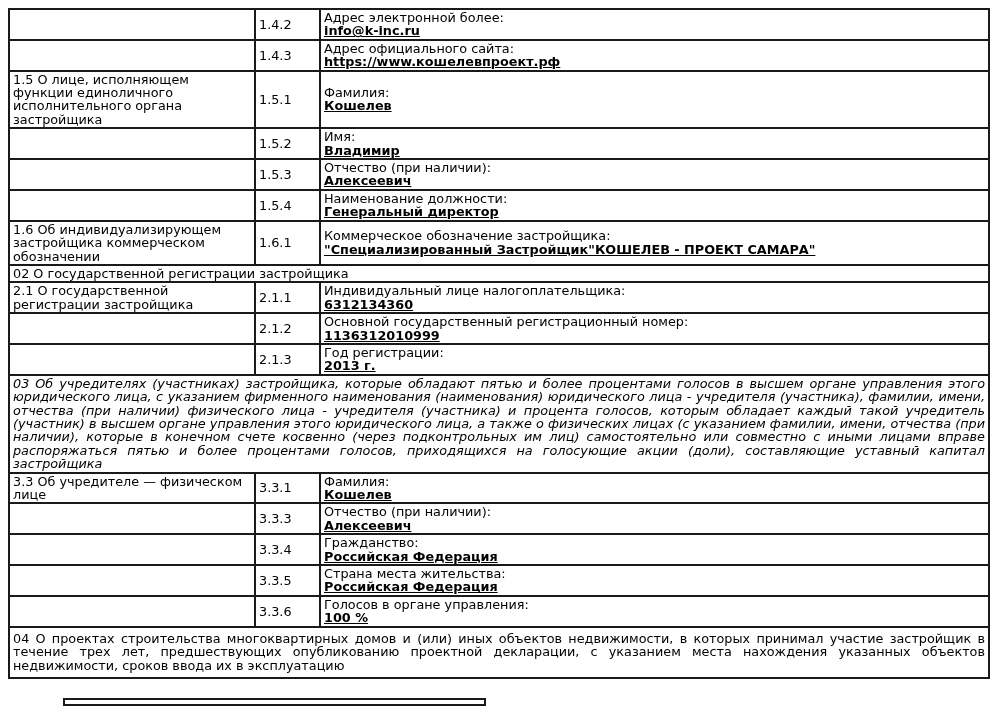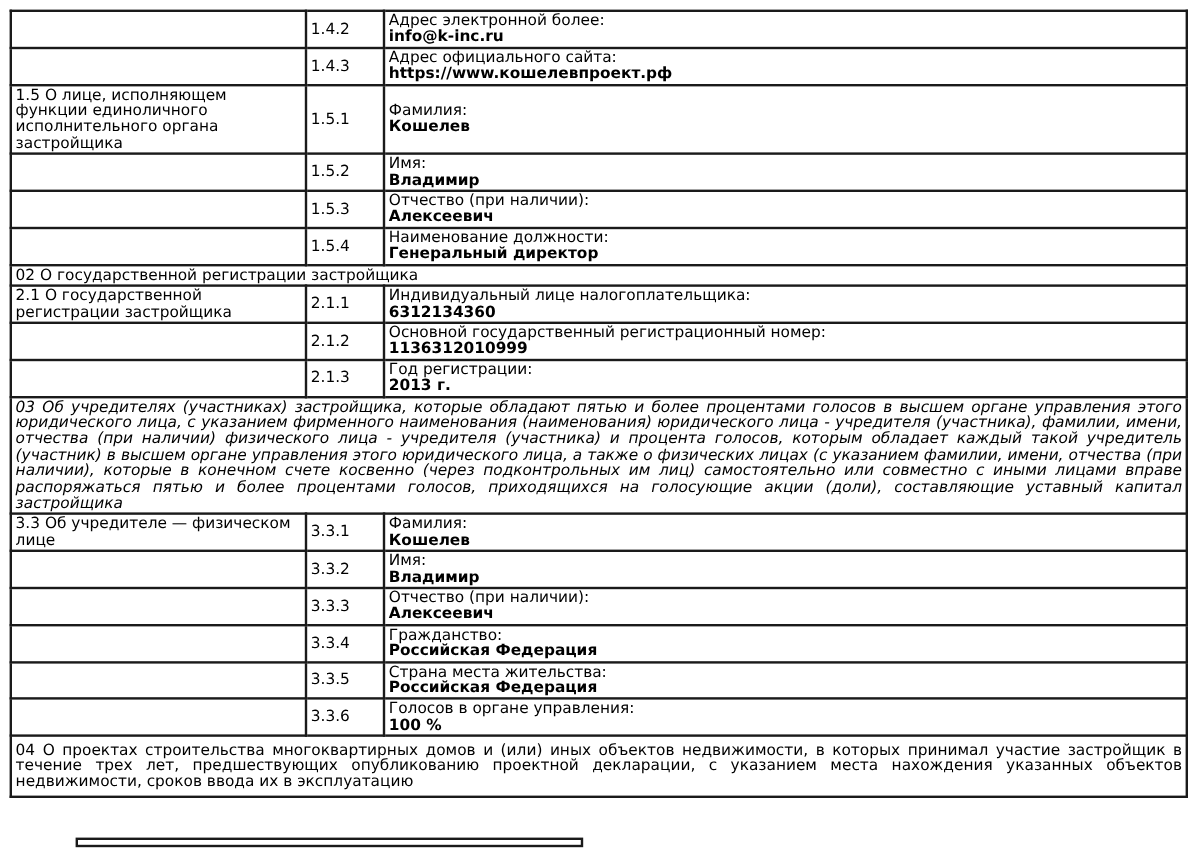--- a/index.html
+++ b/index.html
@@ -26,21 +26,21 @@
     vertical-align:middle;
     overflow:hidden;
     margin-top:43px;
   }
   col.c1{width:246px;}
   col.c2{width:65px;}
   td.section-label-cell{vertical-align:top;padding-top:2px;}
   td.item-number-cell{vertical-align:middle;padding-left:4px;}
   td.field-cell{vertical-align:middle;}
   .field-label{font-weight:normal;}
-  .field-value{font-weight:bold;}
+  .field-value{font-weight:bold;text-decoration:underline;}
   td.section-cell{
     vertical-align:top;
     text-align:justify;
     padding:1px 4px;
   }
   .next-table-fragment{
     position:absolute;left:63px;top:698px;width:423px;height:8px;
     border:2px solid var(--border);background:var(--bg);
   }
 </style>
@@ -95,20 +95,28 @@
         </td>
       </tr>
       <tr style="height: 30px; padding-left: 18px;">
         <td class="section-label-cell"></td>
         <td class="item-number-cell">1.5.4</td>
         <td class="field-cell">
           <div class="field-label">Наименование должности:</div>
           <div class="field-value">Генеральный директор</div>
         </td>
       </tr>
+      <tr style="height: 41px;">
+        <td class="section-label-cell">1.6 Об индивидуализирующем застройщика коммерческом обозначении</td>
+        <td class="item-number-cell">1.6.1</td>
+        <td class="field-cell">
+          <div class="field-label">Коммерческое обозначение застройщика:</div>
+          <div class="field-value">"Специализированный Застройщик"КОШЕЛЕВ - ПРОЕКТ САМАРА"</div>
+        </td>
+      </tr>
       <tr style="height: 16px;">
         <td colspan="3" class="section-cell">02 О государственной регистрации застройщика</td>
       </tr>
       <tr style="height: 30px;">
         <td class="section-label-cell">2.1 О государственной регистрации застройщика</td>
         <td class="item-number-cell">2.1.1</td>
         <td class="field-cell">
           <div class="field-label">Индивидуальный лице налогоплательщика:</div>
           <div class="field-value">6312134360</div>
         </td>
@@ -131,28 +139,20 @@
       </tr>
       <tr style="height: 89px; font-style: italic;">
         <td colspan="3" class="section-cell">03 Об учредителях (участниках) застройщика, которые обладают пятью и более процентами голосов в высшем органе управления этого юридического лица, с указанием фирменного наименования (наименования) юридического лица - учредителя (участника), фамилии, имени, отчества (при наличии) физического лица - учредителя (участника) и процента голосов, которым обладает каждый такой учредитель (участник) в высшем органе управления этого юридического лица, а также о физических лицах (с указанием фамилии, имени, отчества (при наличии), которые в конечном счете косвенно (через подконтрольных им лиц) самостоятельно или совместно с иными лицами вправе распоряжаться пятью и более процентами голосов, приходящихся на голосующие акции (доли), составляющие уставный капитал застройщика</td>
       </tr>
       <tr style="height: 29px;">
         <td class="section-label-cell">3.3 Об учредителе — физическом лице</td>
         <td class="item-number-cell">3.3.1</td>
         <td class="field-cell">
           <div class="field-label">Фамилия:</div>
           <div class="field-value">Кошелев</div>
-        </td>
-      </tr>
-      <tr style="height: 29px;">
-        <td class="section-label-cell"></td>
-        <td class="item-number-cell">3.3.2</td>
-        <td class="field-cell">
-          <div class="field-label">Имя:</div>
-          <div class="field-value">Владимир</div>
         </td>
       </tr>
       <tr style="height: 29px;">
         <td class="section-label-cell"></td>
         <td class="item-number-cell">3.3.3</td>
         <td class="field-cell">
           <div class="field-label">Отчество (при наличии):</div>
           <div class="field-value">Алексеевич</div>
         </td>
       </tr>

